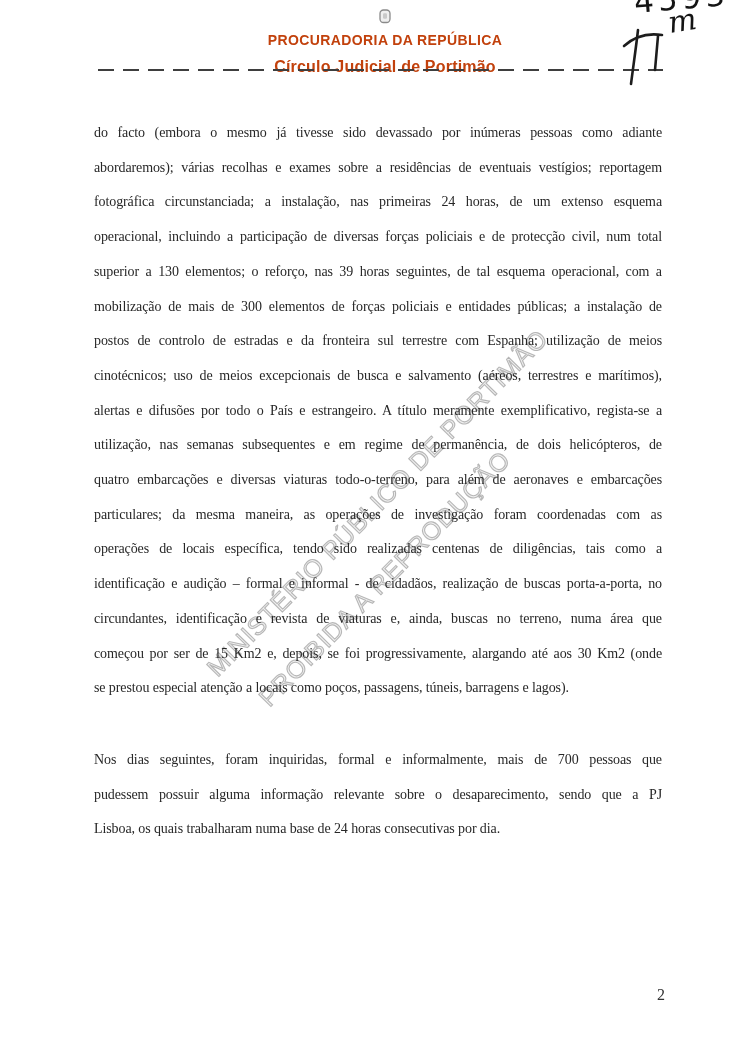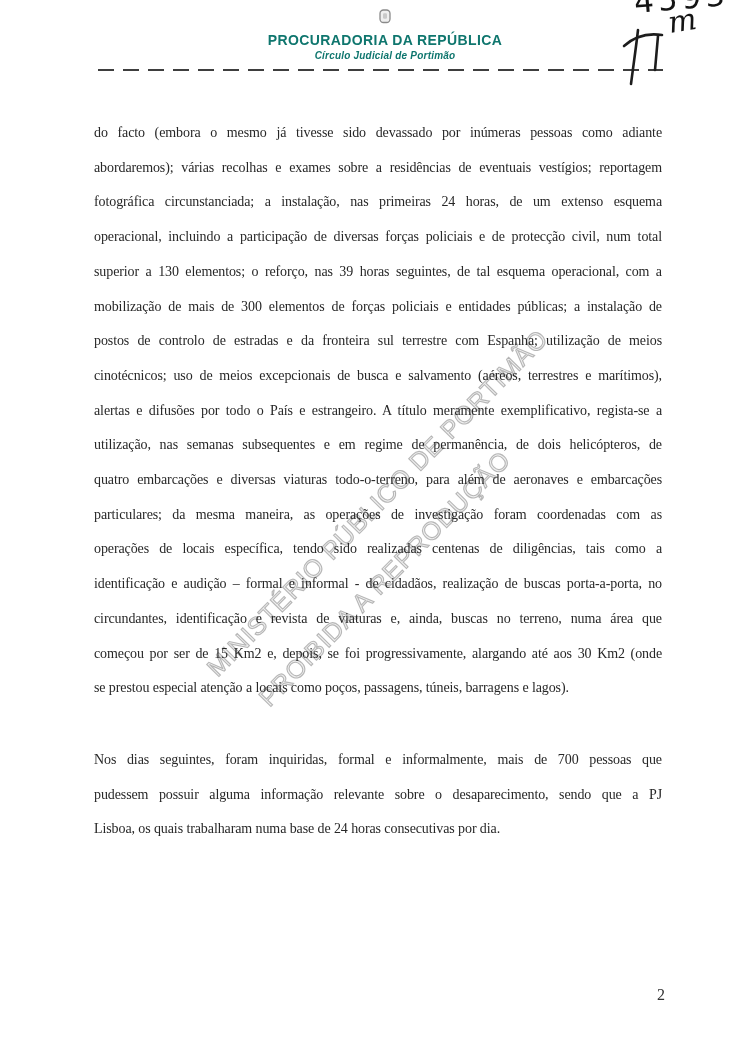--- a/index.html
+++ b/index.html
@@ -18,26 +18,26 @@
     -webkit-text-stroke:1.1px rgba(122,122,122,0.52);
     transform:rotate(-45.5deg);transform-origin:0 0;
     z-index:1;pointer-events:none;
   }
   .wm1{left:201px;top:662px;}
   .wm2{left:253px;top:692px;}
 
   
   .header{
     position:absolute;left:105px;top:9px;width:560px;
-    text-align:center;color:#0f766e;
+    text-align:center;color:#c2410c;
     font-family:"Liberation Sans", sans-serif;z-index:2;
   }
   .emblem{display:block;margin:0 auto;}
   .h-title{margin-top:8px;font-size:14px;font-weight:bold;letter-spacing:0.4px;}
-  .h-sub{margin-top:2px;font-size:10px;font-weight:bold;letter-spacing:0.2px;font-style:italic;}
+  .h-sub{margin-top:10px;font-size:16px;font-weight:bold;letter-spacing:0.2px;}
   .divider{
     position:absolute;left:98px;top:69px;width:565px;height:2px;z-index:2;
     background:repeating-linear-gradient(90deg,#3e3e3e 0 16px,transparent 16px 25px);
   }
 
   
   .hw-number{
     position:absolute;left:634px;top:-17px;z-index:3;
     font-family:"DejaVu Sans", sans-serif;font-size:31px;line-height:31px;
     letter-spacing:4px;color:#141414;transform:rotate(-5deg);

